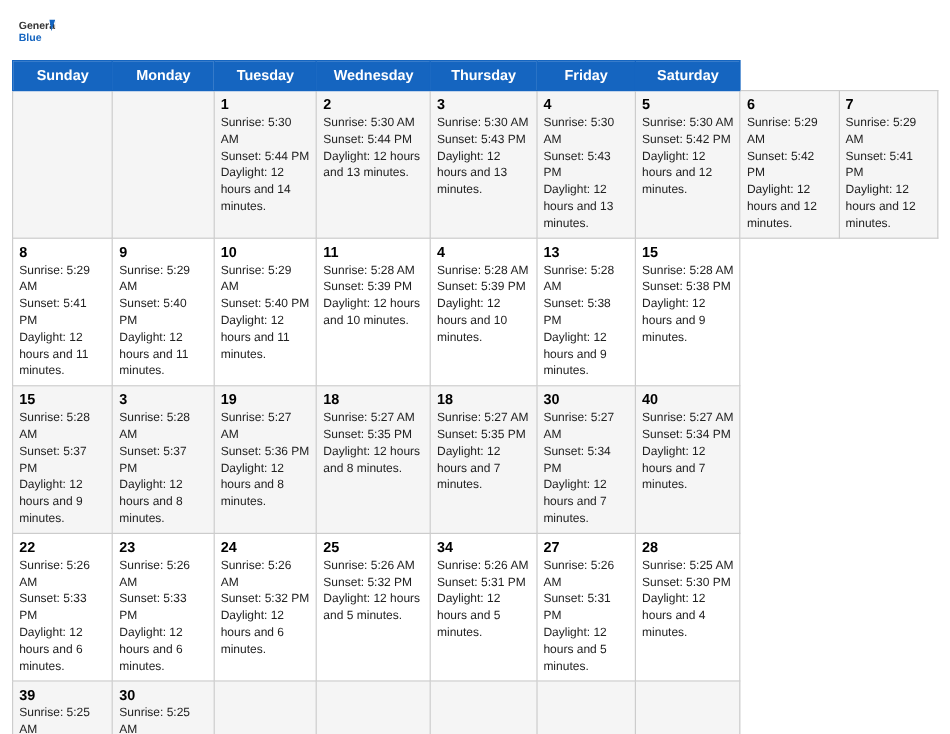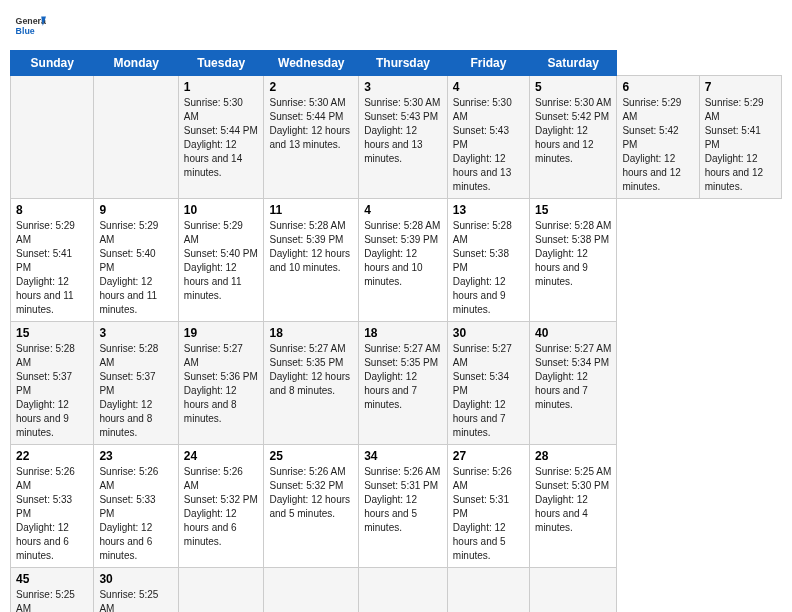--- a/index.html
+++ b/index.html
@@ -226,21 +226,21 @@
           <span class="day-num">27</span>
           <div class="day-info">Sunrise: 5:26 AM<br>Sunset: 5:31 PM<br>Daylight: 12 hours and 5 minutes.</div>
         </td>
         <td>
           <span class="day-num">28</span>
           <div class="day-info">Sunrise: 5:25 AM<br>Sunset: 5:30 PM<br>Daylight: 12 hours and 4 minutes.</div>
         </td>
       </tr>
       <tr>
         <td>
-          <span class="day-num">45</span>
+          <span class="day-num">39</span>
           <div class="day-info">Sunrise: 5:25 AM<br>Sunset: 5:30 PM<br>Daylight: 12 hours and 4 minutes.</div>
         </td>
         <td>
           <span class="day-num">30</span>
           <div class="day-info">Sunrise: 5:25 AM<br>Sunset: 5:29 PM<br>Daylight: 12 hours and 4 minutes.</div>
         </td>
         <td class="empty-cell"></td>
         <td class="empty-cell"></td>
         <td class="empty-cell"></td>
         <td class="empty-cell"></td>

